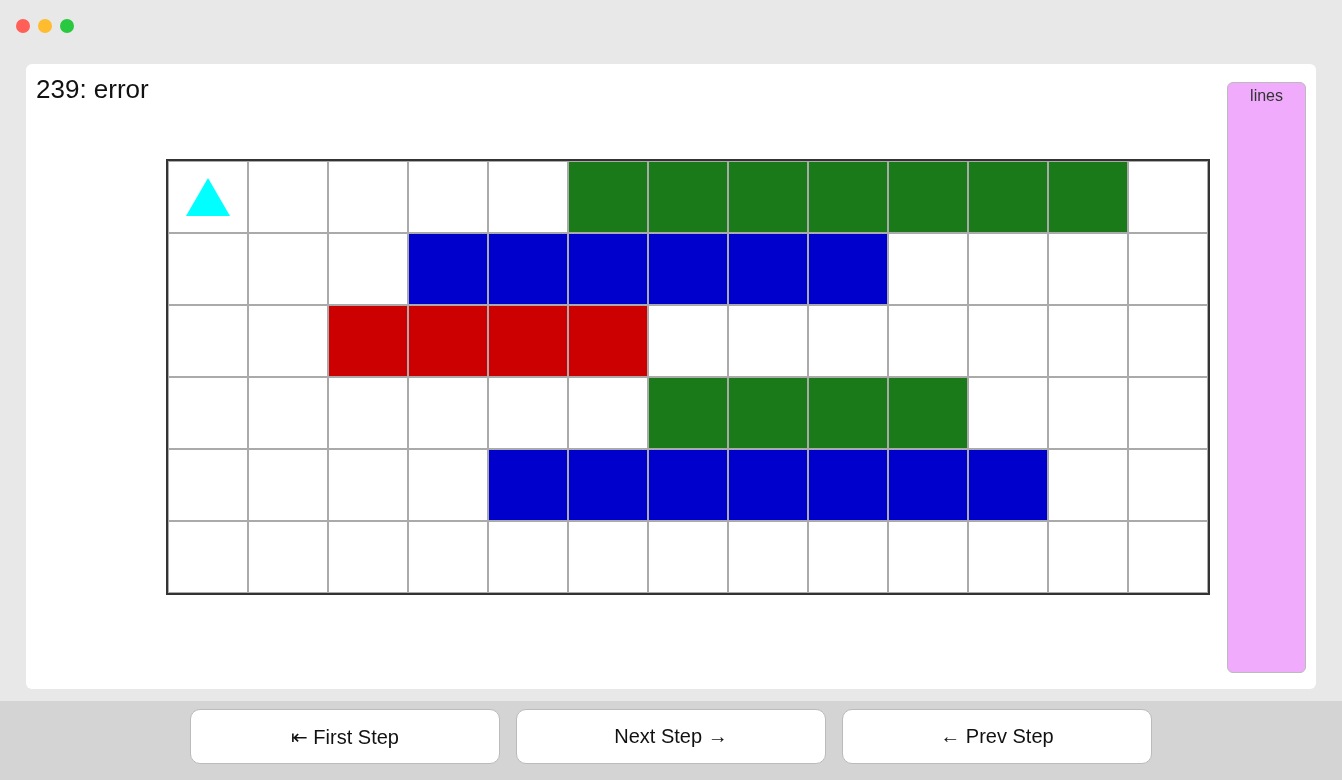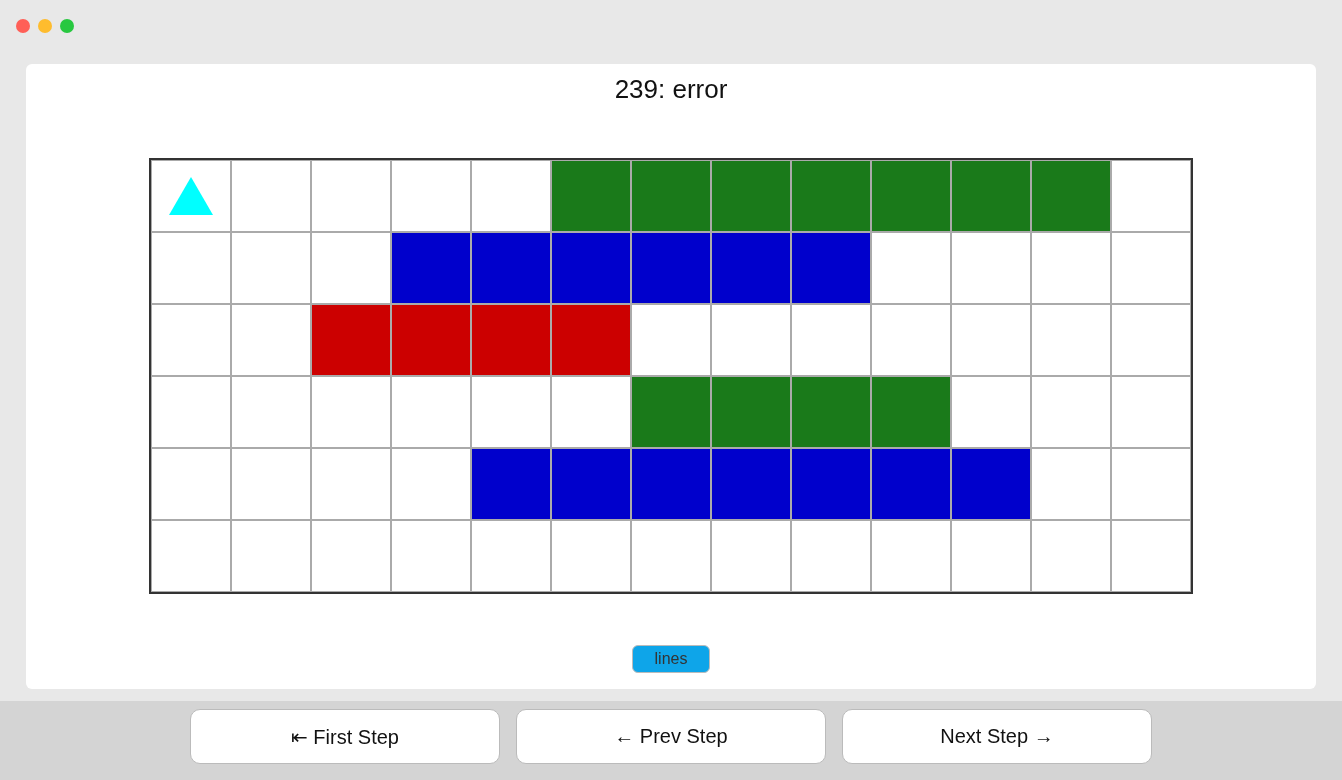--- a/index.html
+++ b/index.html
@@ -51,21 +51,21 @@
     }
 
     
     .card {
       background: #ffffff;
       border-radius: 6px;
       width: 100%;
       max-width: 1290px;
       flex: 1;
       display: flex;
-      flex-direction: column;
+      flex-direction: row;
       padding: 10px 10px 10px 10px;
     }
 
     .card-title {
       text-align: center;
       font-size: 26px;
       font-weight: 400;
       margin-bottom: 10px;
       color: #111;
     }
@@ -111,21 +111,21 @@
     }
 
     
     .bottom-label-area {
       display: flex;
       justify-content: center;
       padding: 8px 0 6px 0;
     }
 
     .lines-badge {
-      background: #0ea5e9;
+      background: #f0abfc;
       border: 1px solid #bbb;
       border-radius: 6px;
       padding: 4px 22px;
       font-size: 16px;
       color: #333;
     }
 
     
     .button-bar {
       width: 100%;
@@ -252,15 +252,15 @@
         </div>
     </div>
     <div class="bottom-label-area">
       <div class="lines-badge">lines</div>
     </div>
   </div>
 </div>
 
 <div class="button-bar">
   <button class="nav-button">⇤ First Step</button>
+  <button class="nav-button">Next Step →</button>
   <button class="nav-button">← Prev Step</button>
-  <button class="nav-button">Next Step →</button>
 </div>
 
 </body></html>

